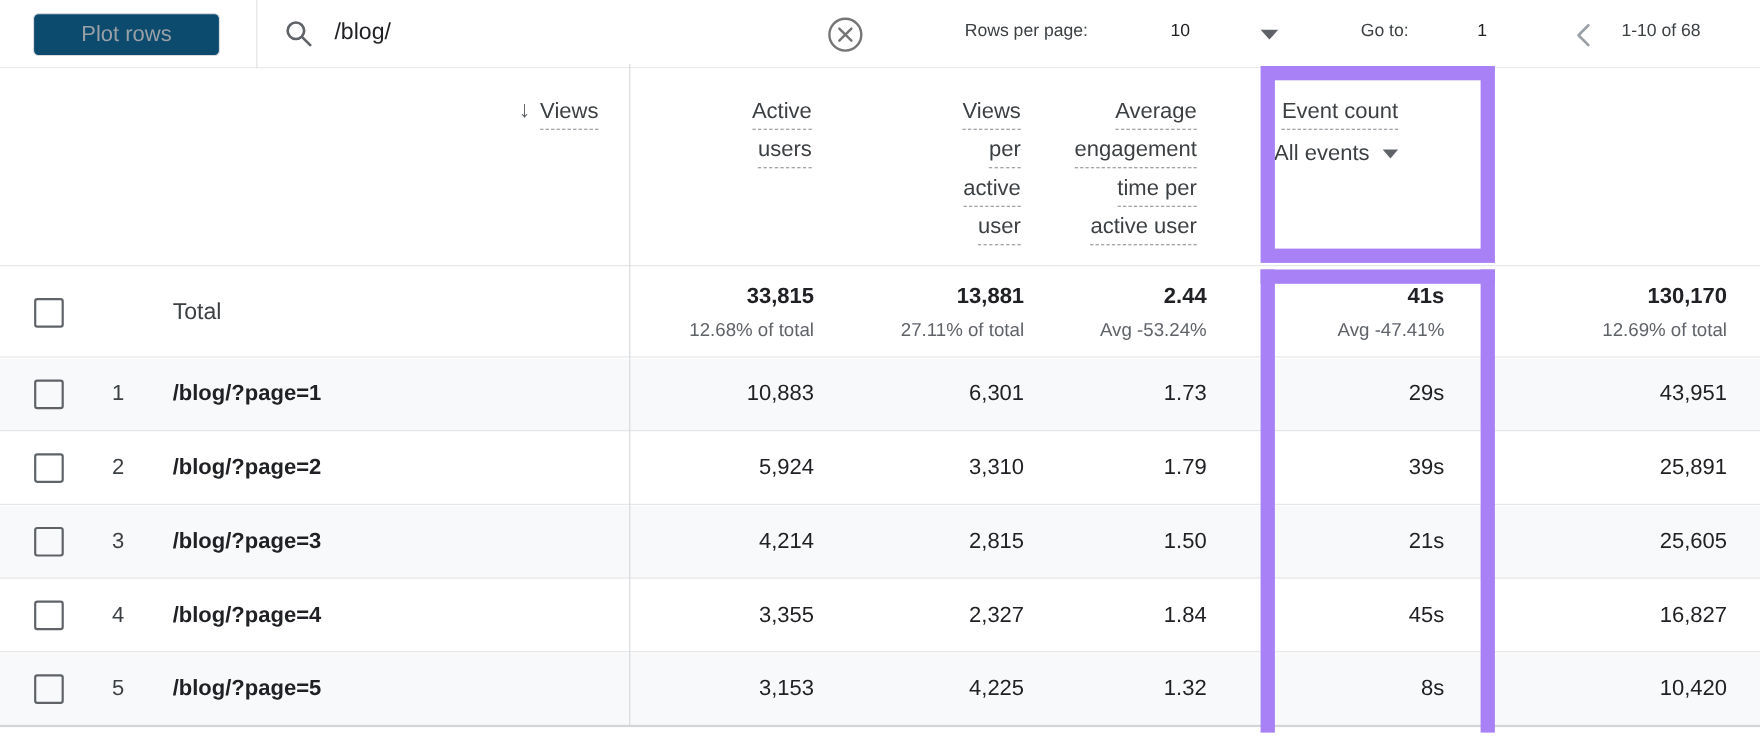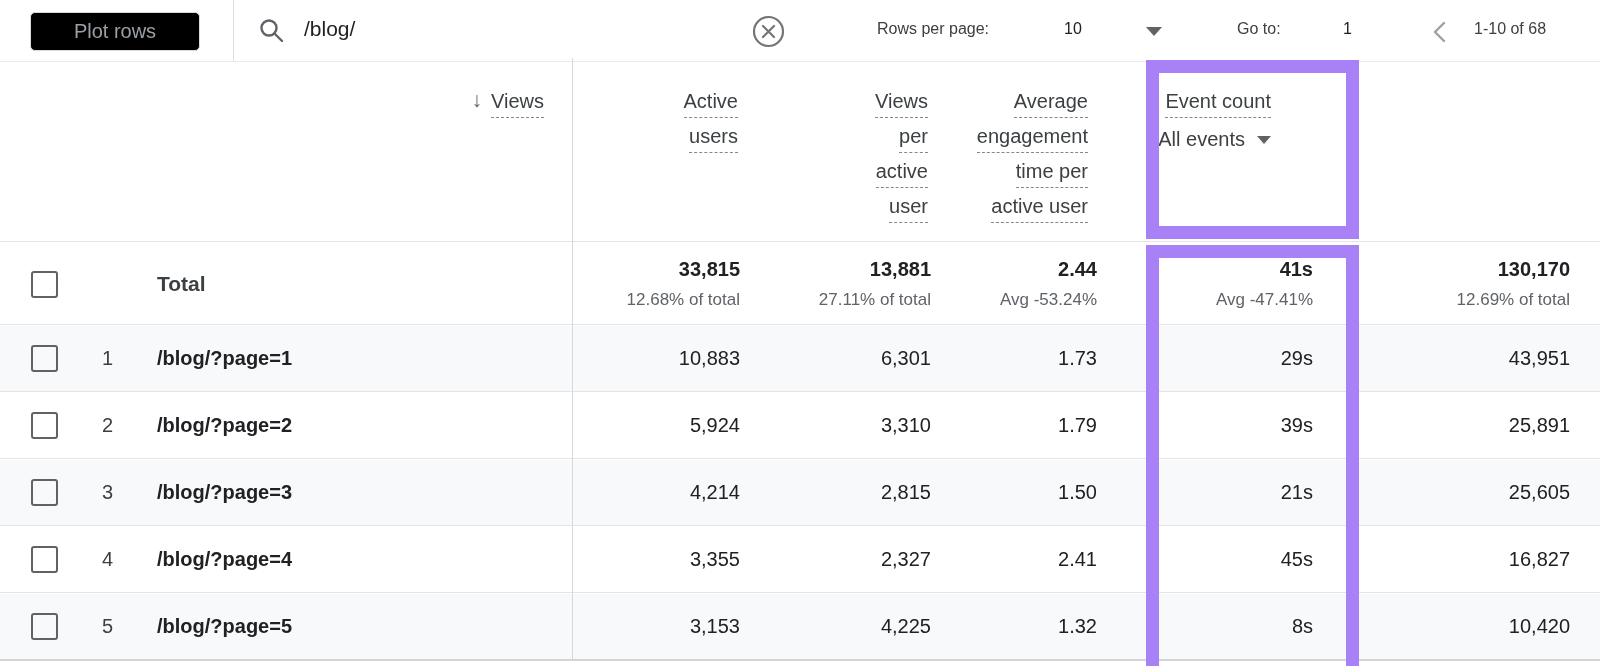--- a/index.html
+++ b/index.html
@@ -9,21 +9,21 @@
     width: 1600px; height: 672px;
     overflow: hidden;
     background: #fff;
     font-family: "Liberation Sans", "DejaVu Sans", sans-serif;
     color: #202124;
   }
   
   .topbar { position:absolute; left:0; top:0; width:1600px; height:62px; border-bottom:1px solid #e8eaed; background:#fff; }
   .plot-rows-btn {
     position:absolute; left:30px; top:12px; width:170px; height:39px;
-    border:1px solid #dadce0; border-radius:5px; background:#000000;
+    border:1px solid #dadce0; border-radius:5px; background:#0c4a6e;
     color:#9aa0a6; font-size:20px; font-family:inherit; text-align:center; line-height:37px;
   }
   .topbar-divider { position:absolute; left:233px; top:0; width:1px; height:62px; background:#e0e0e0; }
   .search-zone { position:absolute; left:234px; top:0; width:566px; height:62px; cursor:text; }
   .search-icon { position:absolute; left:24px; top:17px; }
   .search-value { position:absolute; left:70px; top:17px; font-size:21px; color:#202124; }
   .clear-btn { position:absolute; left:518px; top:15px; width:33px; height:33px; border:none; background:transparent; padding:0; cursor:pointer; }
   .tb-text { position:absolute; top:20px; font-size:16px; color:#3c4043; white-space:nowrap; }
   .tb-value { color:#202124; }
   .caret { display:inline-block; width:0; height:0; border-left:8px solid transparent; border-right:8px solid transparent; border-top:9px solid #5f6368; }
@@ -49,21 +49,21 @@
   .event-filter .caret { margin-left:12px; border-left-width:7px; border-right-width:7px; border-top-width:8px; }
   .grid-row { display:grid; grid-template-columns:77px 50px 445px 196px 193px 169px 225px 245px; width:1600px; }
   .trow-total { position:absolute; left:0; top:243px; height:82px; border-bottom:1px solid #e3e4e6; background:#fff; }
   .trow { position:absolute; left:0; height:66px; border-bottom:1px solid #e3e4e6; }
   .trow.stripe { background:#f8f9fa; }
   .cb-cell { position:relative; }
   .checkbox { position:absolute; left:31px; width:27px; height:27px; border:2px solid #5f6368; border-radius:3px; background:transparent; padding:0; cursor:pointer; }
   .checkbox.light { left:30px; width:26px; height:26px; border-color:#9aa0a6; }
   .num-cell { display:flex; align-items:center; justify-content:flex-end; padding-right:14px; font-size:20px; color:#3c4043; }
   .path-cell { display:flex; align-items:center; padding-left:30px; font-size:20px; font-weight:bold; color:#202124; white-space:nowrap; }
-  .total-label { font-weight:bold; color:#3c4043; font-size:21px; }
+  .total-label { font-weight:normal; color:#3c4043; font-size:21px; }
   .val-cell { display:flex; align-items:center; justify-content:flex-end; font-size:20px; color:#202124; }
   .pr-views { padding-right:28px; } .pr-active { padding-right:30px; } .pr-vpau { padding-right:33px; }
   .pr-engage { padding-right:42px; } .pr-event { padding-right:30px; }
   .total-metric { flex-direction:column; align-items:flex-end; justify-content:center; gap:9px; }
   .total-main { font-weight:bold; font-size:20px; color:#202124; }
   .total-sub { font-size:17px; color:#5f6368; }
   .dim-divider { position:absolute; left:572px; top:58px; width:1px; height:602px; background:#d6d8db; }
   .bottom-line { position:absolute; left:0; top:659px; width:1600px; height:2px; background:#d3d4d8; }
   
   .hl { position:absolute; z-index:10; pointer-events:none; }
@@ -212,21 +212,21 @@
   </div>
 
   <div class="trow grid-row" style="top:527px">
     <div class="cb-cell">
         <button class="checkbox" style="top:19px"></button>
       </div>
     <div class="num-cell">4</div>
     <div class="path-cell">/blog/?page=4</div>
     <div class="val-cell pr-views">3,355</div>
     <div class="val-cell pr-active">2,327</div>
-    <div class="val-cell pr-vpau">2.41</div>
+    <div class="val-cell pr-vpau">1.84</div>
     <div class="val-cell pr-engage">45s</div>
     <div class="val-cell pr-event">16,827</div>
   </div>
 
   <div class="trow grid-row stripe" style="top:594px">
     <div class="cb-cell">
         <button class="checkbox" style="top:19px"></button>
       </div>
     <div class="num-cell">5</div>
     <div class="path-cell">/blog/?page=5</div>

